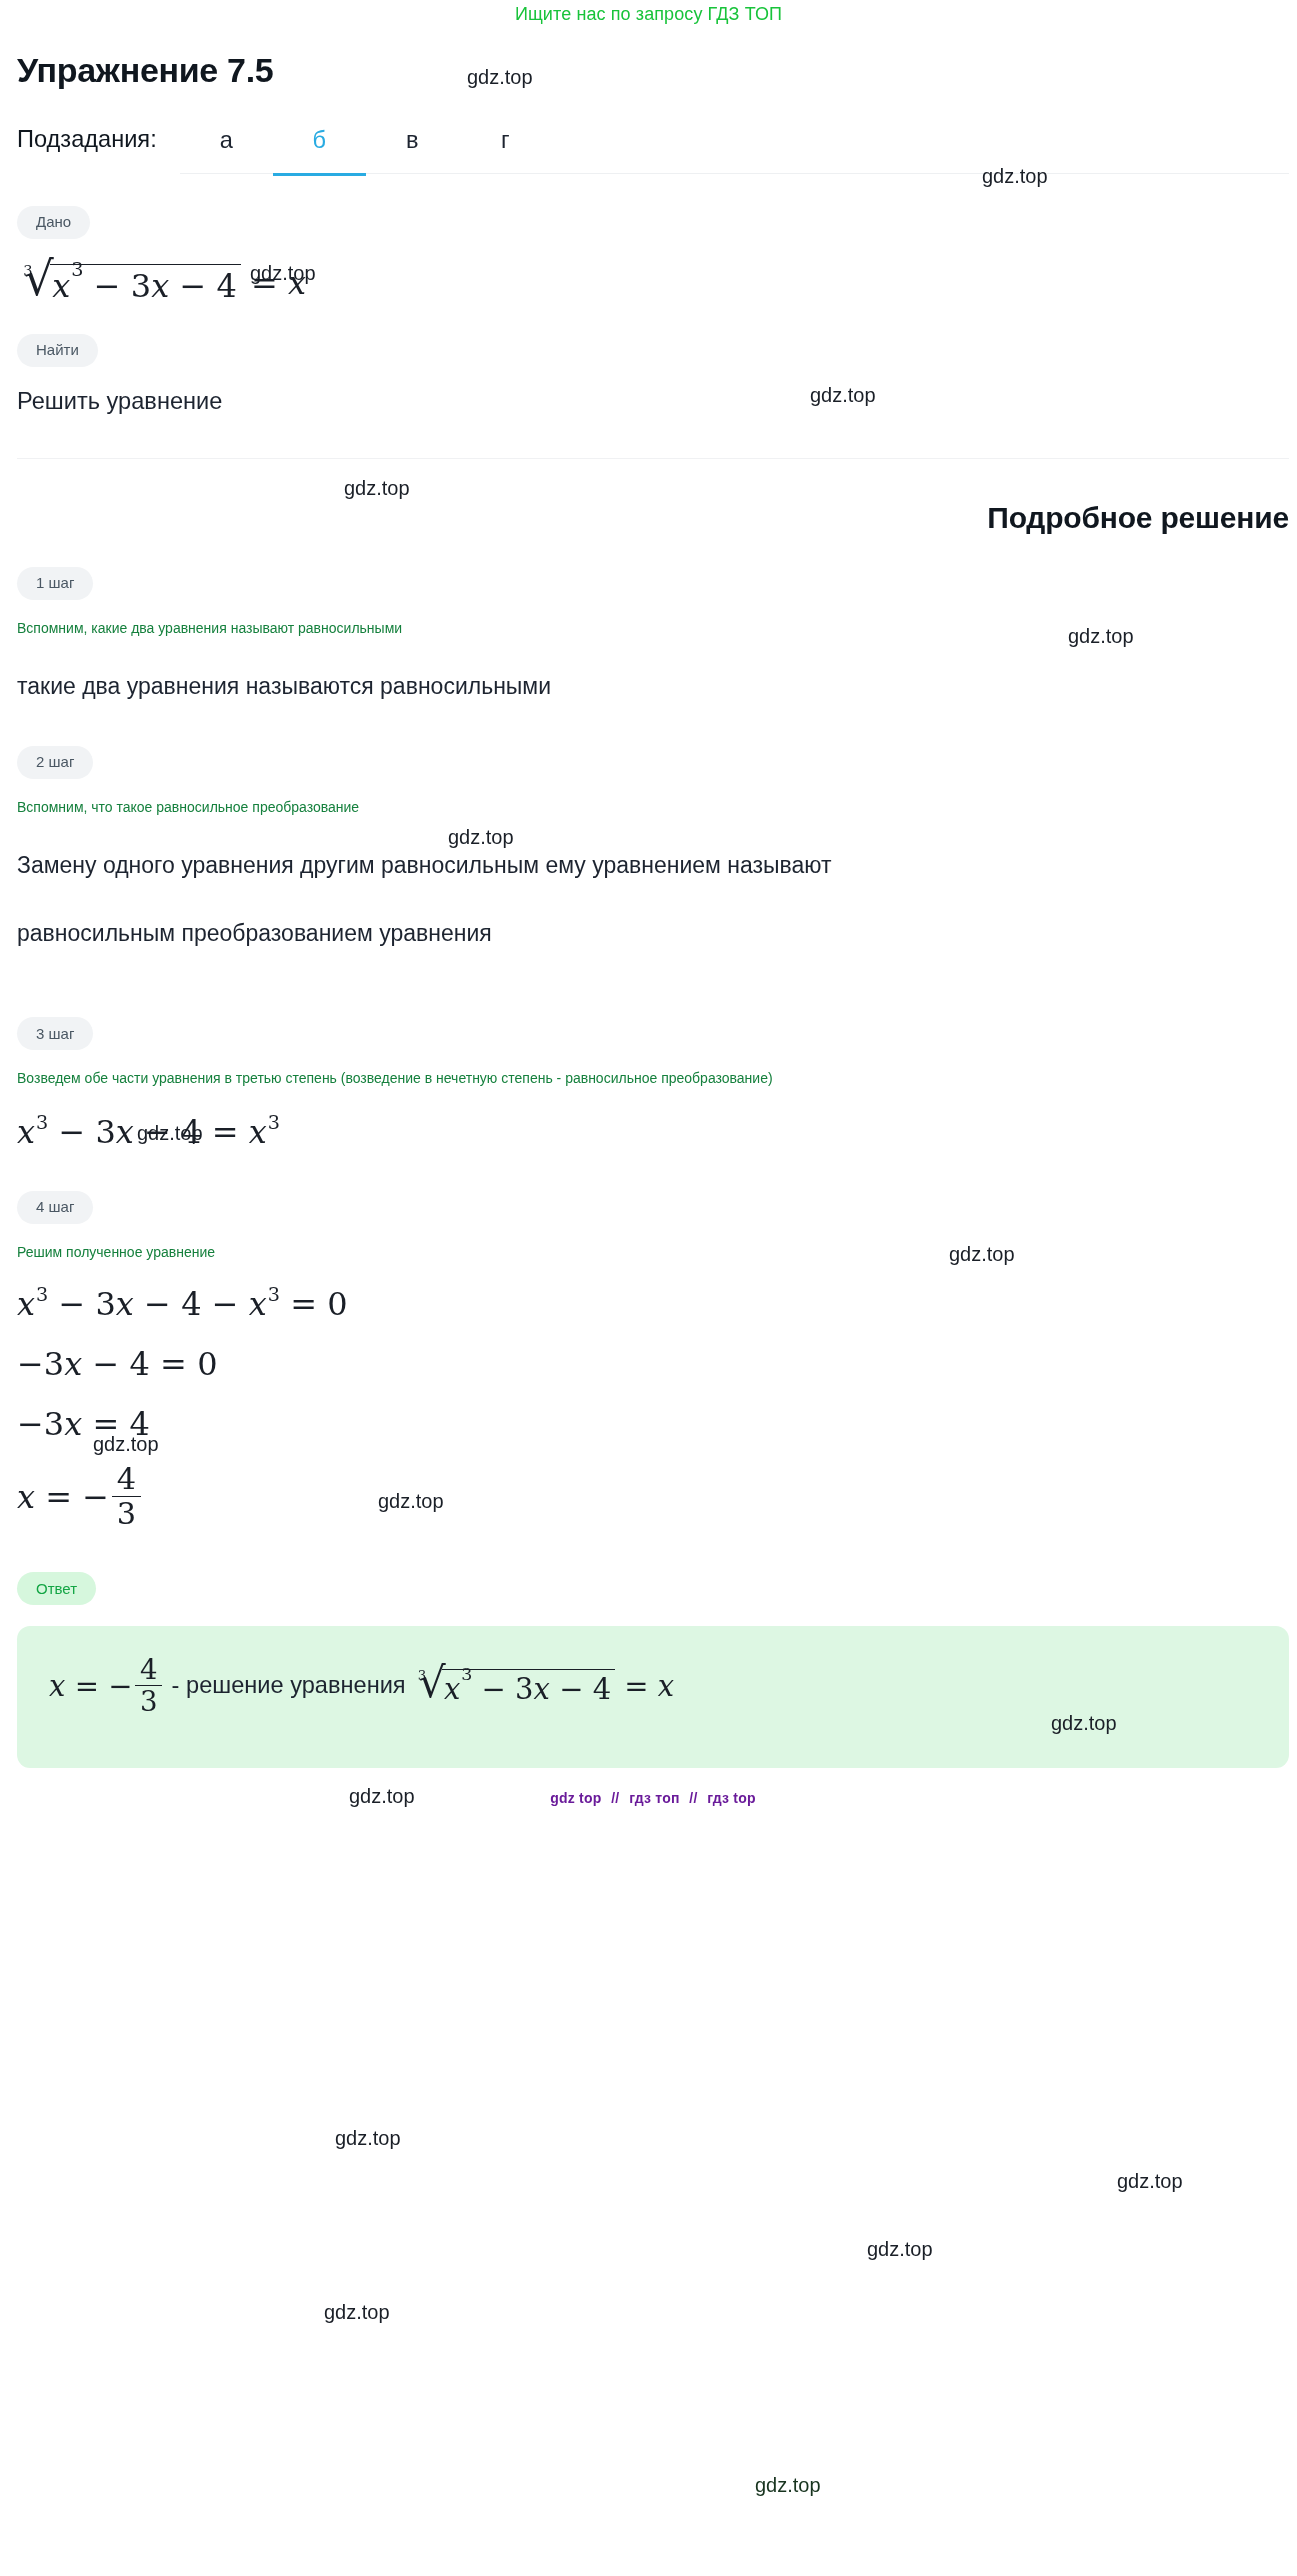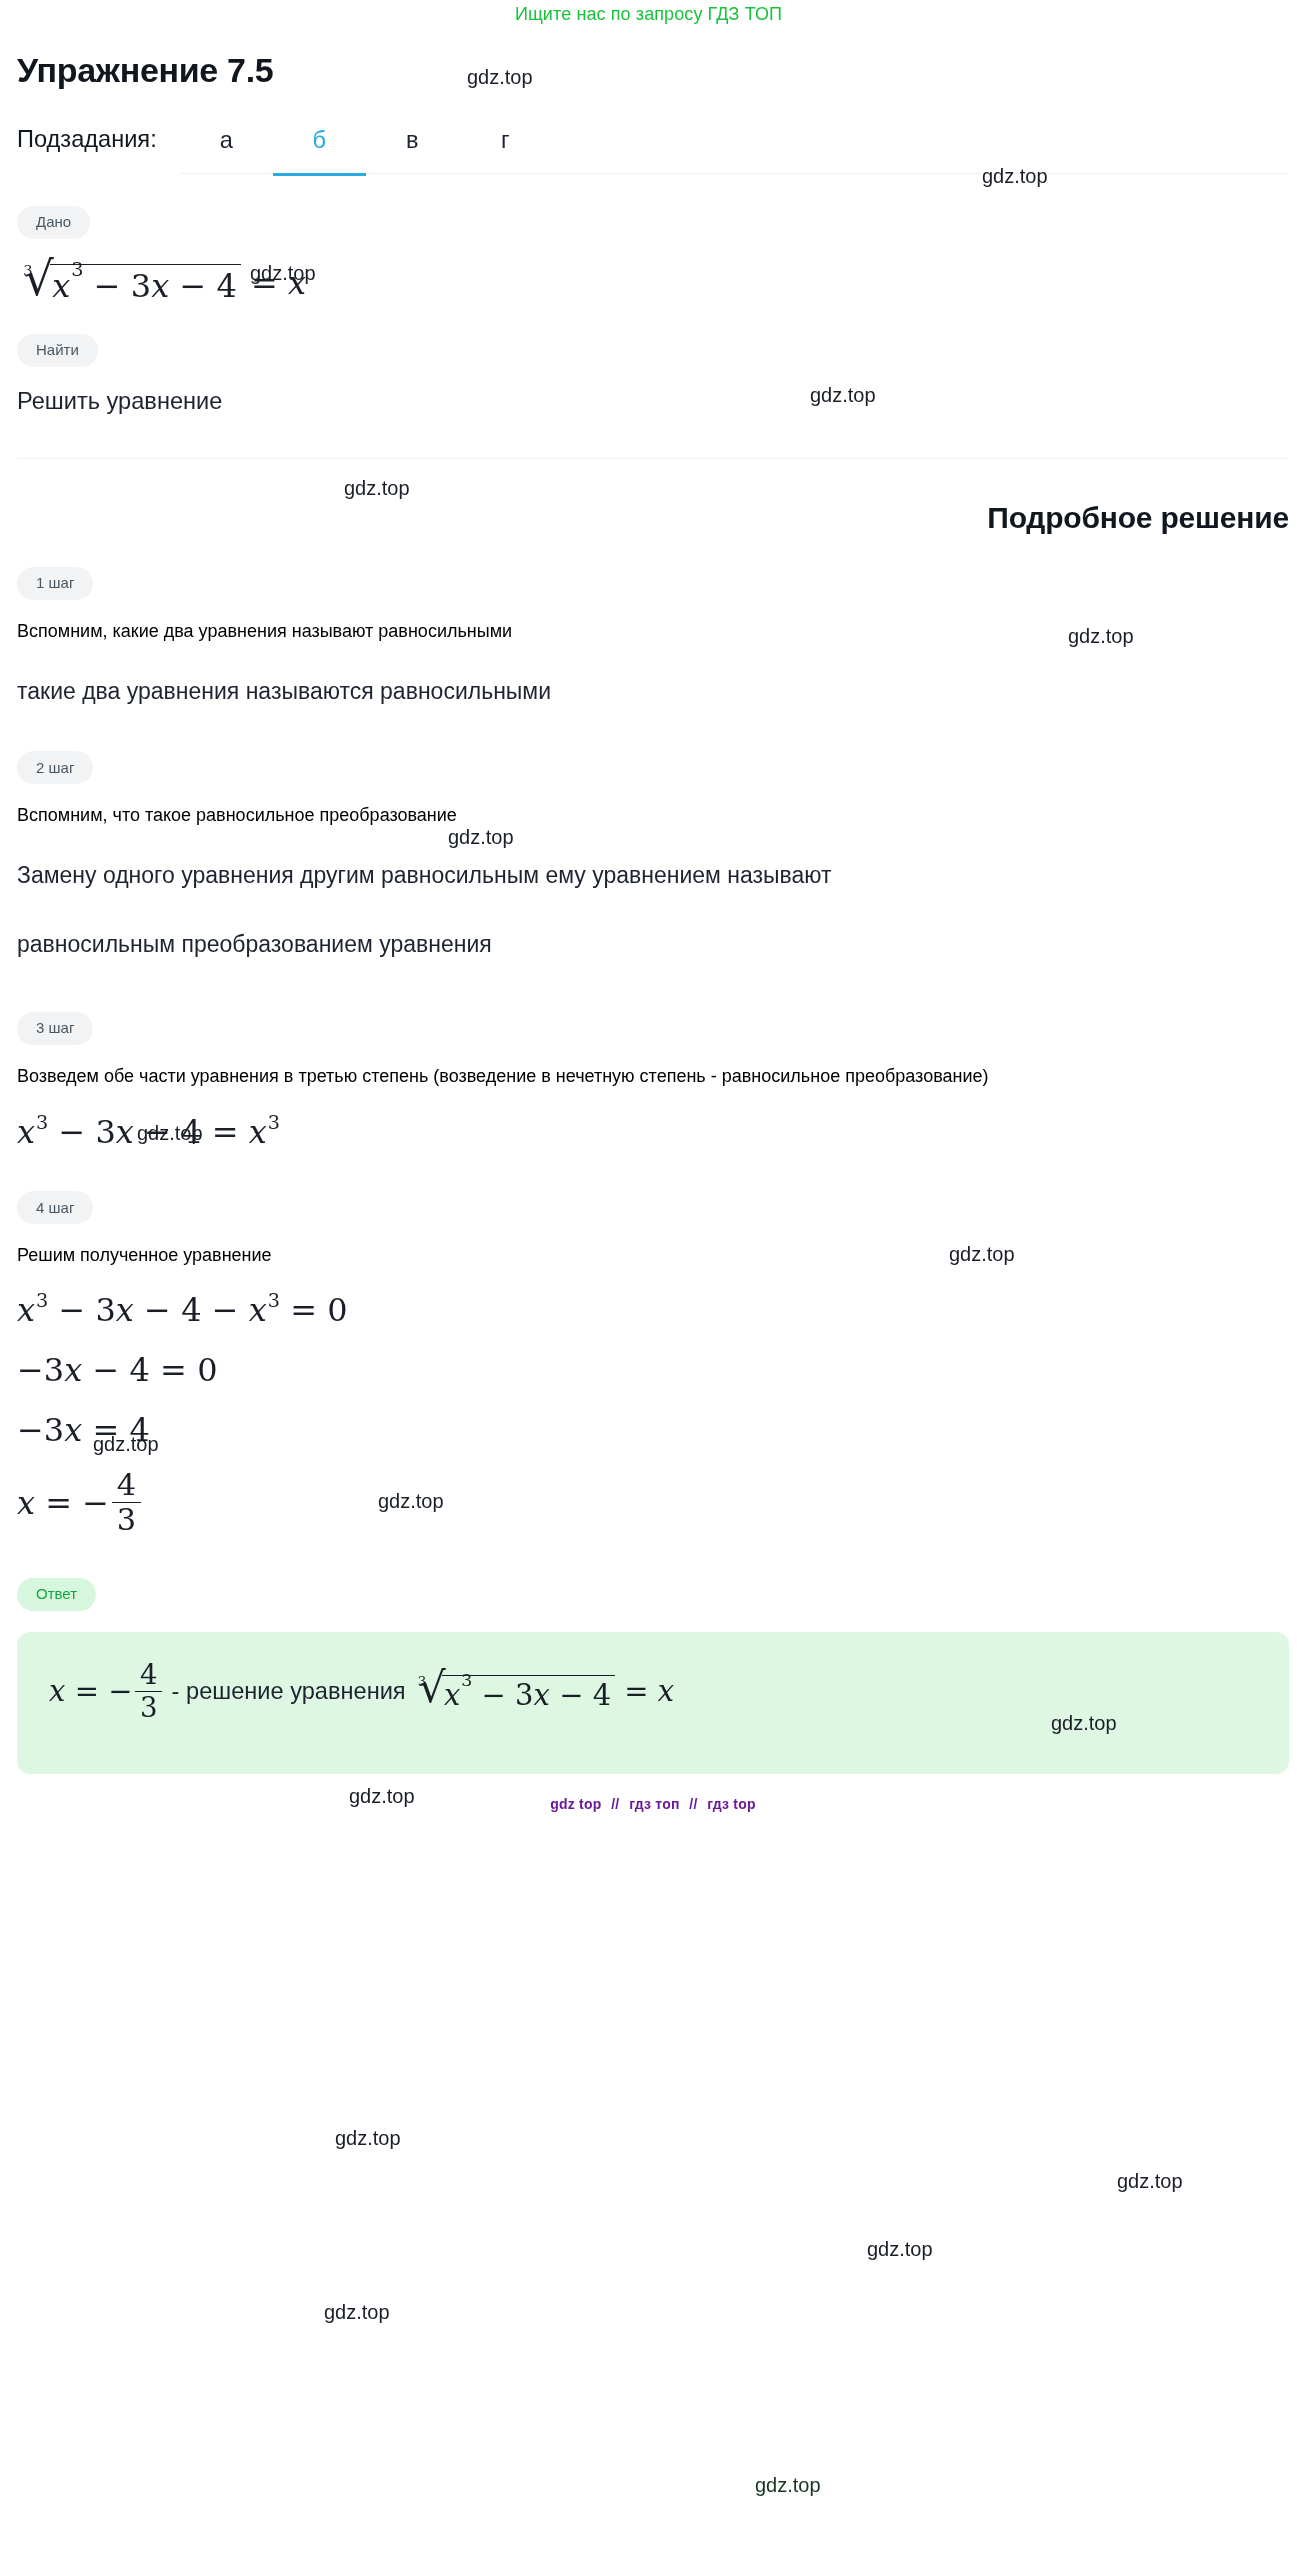--- a/index.html
+++ b/index.html
@@ -100,22 +100,22 @@
   
   .block { margin-top: 32px; }
 
   .plain-line {
     font-size: 23.6px;
     color: #1d2430;
     margin-top: 21px;
     line-height: 1.15;
   }
   .muted-line {
-    font-size: 18px;
-    color: #000000;
+    font-size: 14px;
+    color: #15803d;
     margin-top: 19px;
     line-height: 1.35;
   }
   .body-line {
     font-size: 23px;
     color: #1d2430;
     margin-top: 28px;
     line-height: 1.75;
   }
 
@@ -303,21 +303,21 @@
 
   
   <div class="block" style="margin-top:40px">
     <span class="badge">2 шаг</span>
     <div class="muted-line">Вспомним, что такое равносильное преобразование</div>
     <div class="body-line">Замену одного уравнения другим равносильным ему уравнением называют</div>
     <div class="body-line">равносильным преобразованием уравнения</div>
   </div>
 
   
-  <div class="block" style="margin-top:48px">
+  <div class="block" style="margin-top:64px">
     <span class="badge">3 шаг</span>
     <div class="muted-line" style="max-width:1265px">Возведем обе части уравнения в третью степень (возведение в нечетную степень - равносильное преобразование)</div>
     <div class="math" style="margin-top:28px">
       x<span class="sup">3</span><span class="sp"></span><span class="op">−</span><span class="sp"></span><span class="num">3</span>x<span class="sp"></span><span class="op">−</span><span class="sp"></span><span class="num">4</span><span class="sp"></span><span class="op">=</span><span class="sp"></span>x<span class="sup">3</span>
     </div>
   </div>
 
   
   <div class="block" style="margin-top:43px">
     <span class="badge">4 шаг</span>

